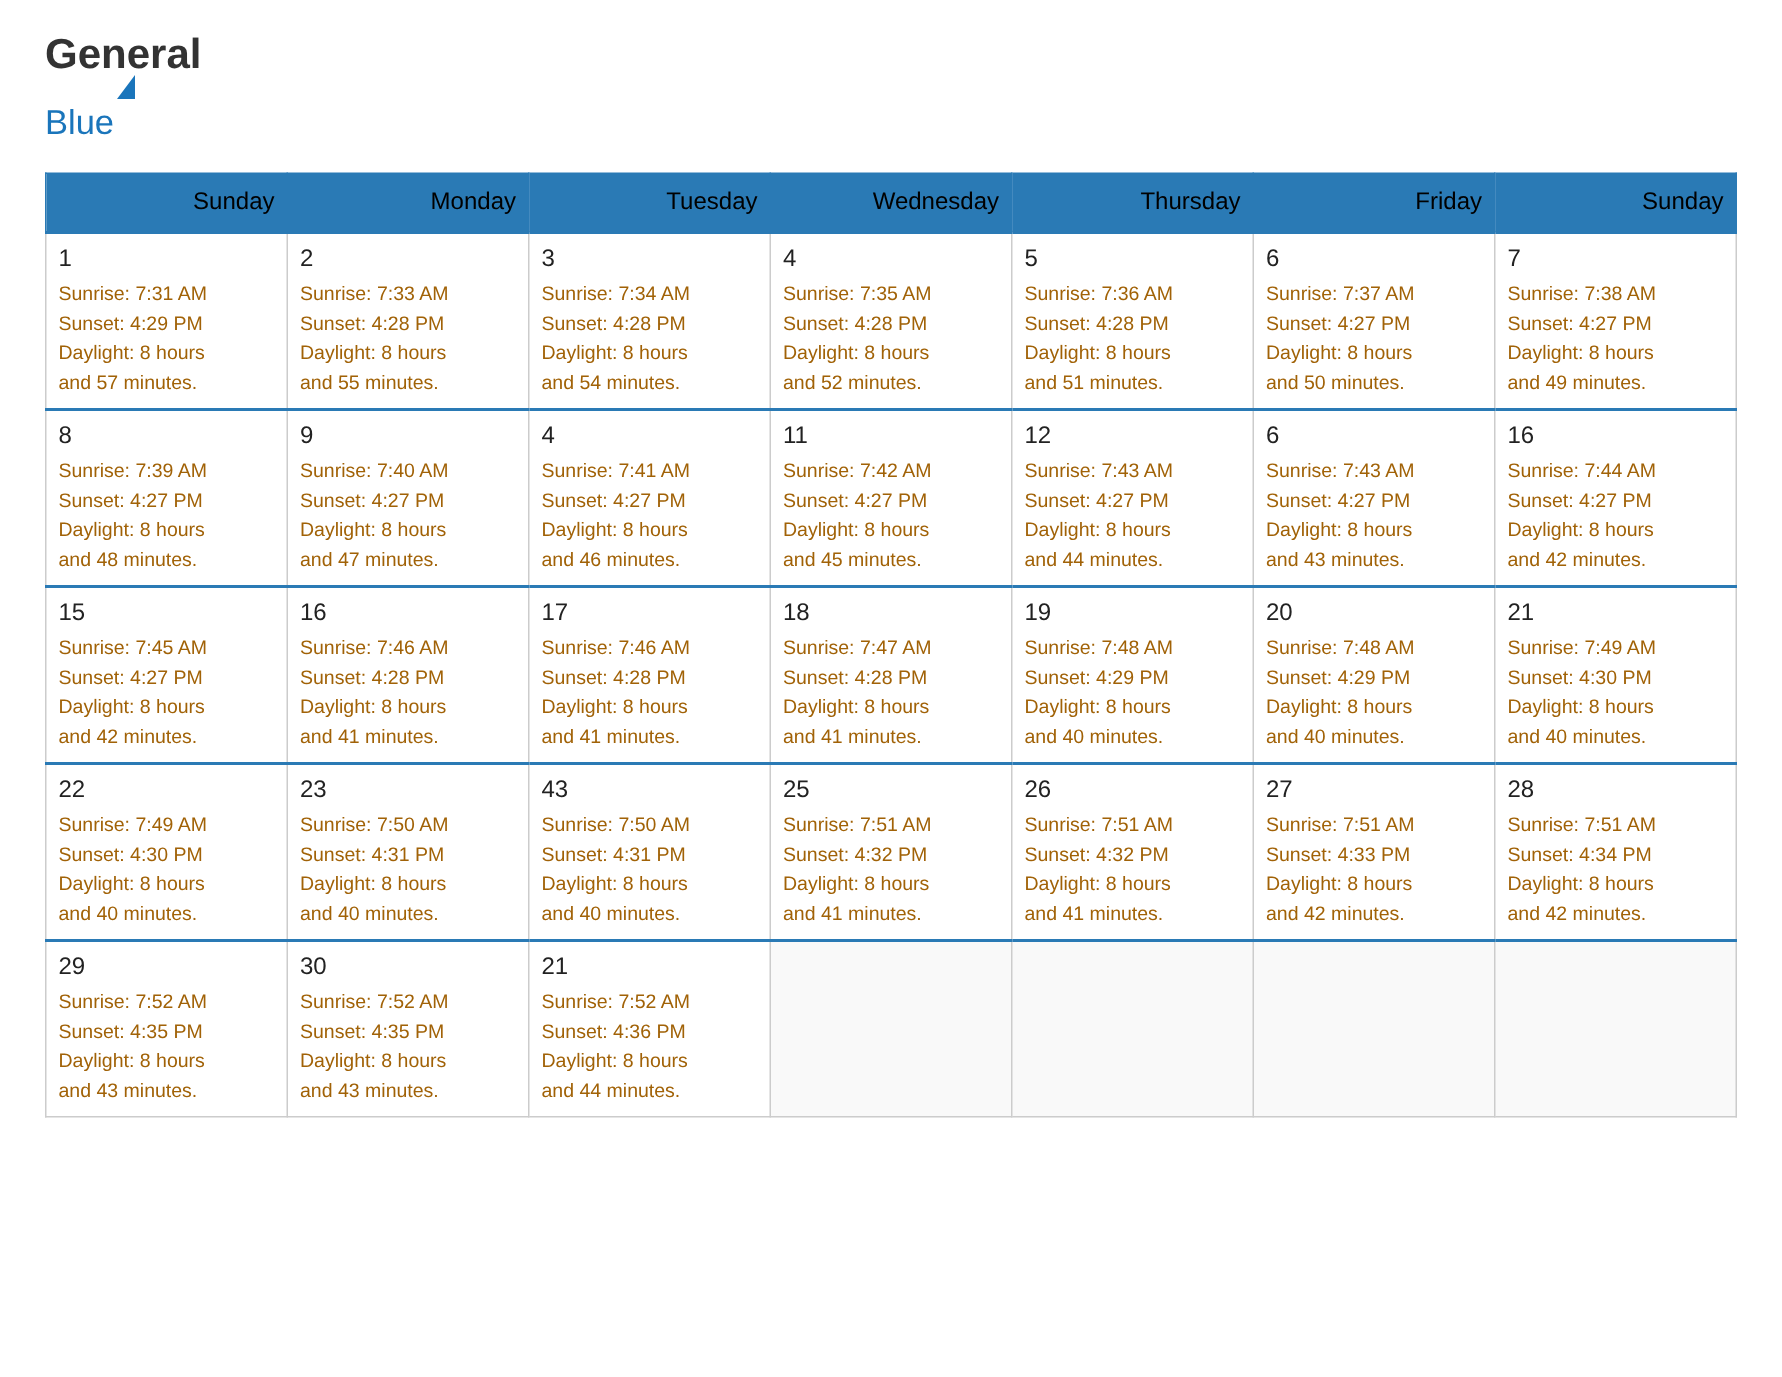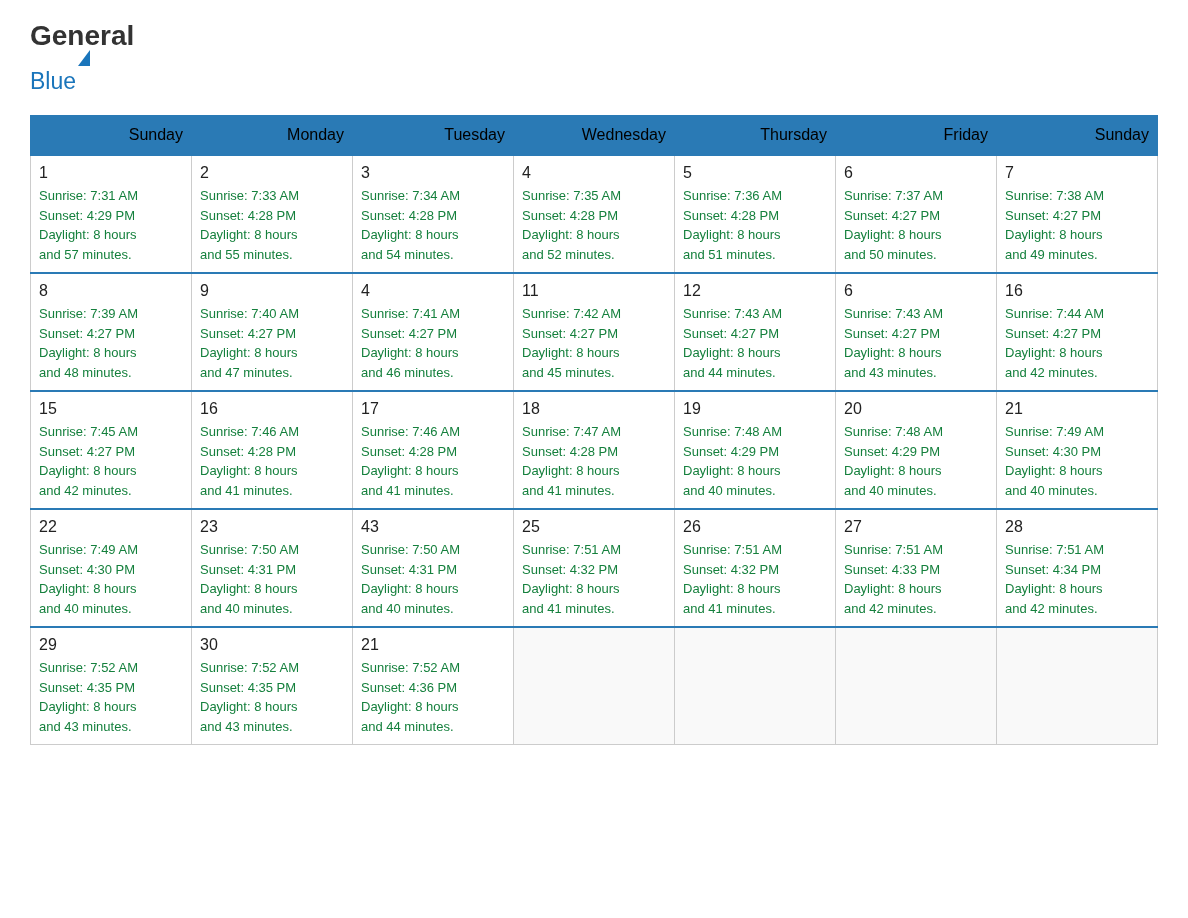--- a/index.html
+++ b/index.html
@@ -63,21 +63,21 @@
     }
     .day-number {
       font-size: 16px;
       font-weight: normal;
       margin-bottom: 4px;
       color: #222;
     }
     .day-info {
       font-size: 13px;
       line-height: 1.5;
-      color: #15803d;
+      color: #a16207;
     }
     .logo-row {
       display: flex;
       align-items: center;
       flex-direction: column;
     }
     .logo-general {
       font-size: 28px;
       font-weight: bold;
       color: #333333;

